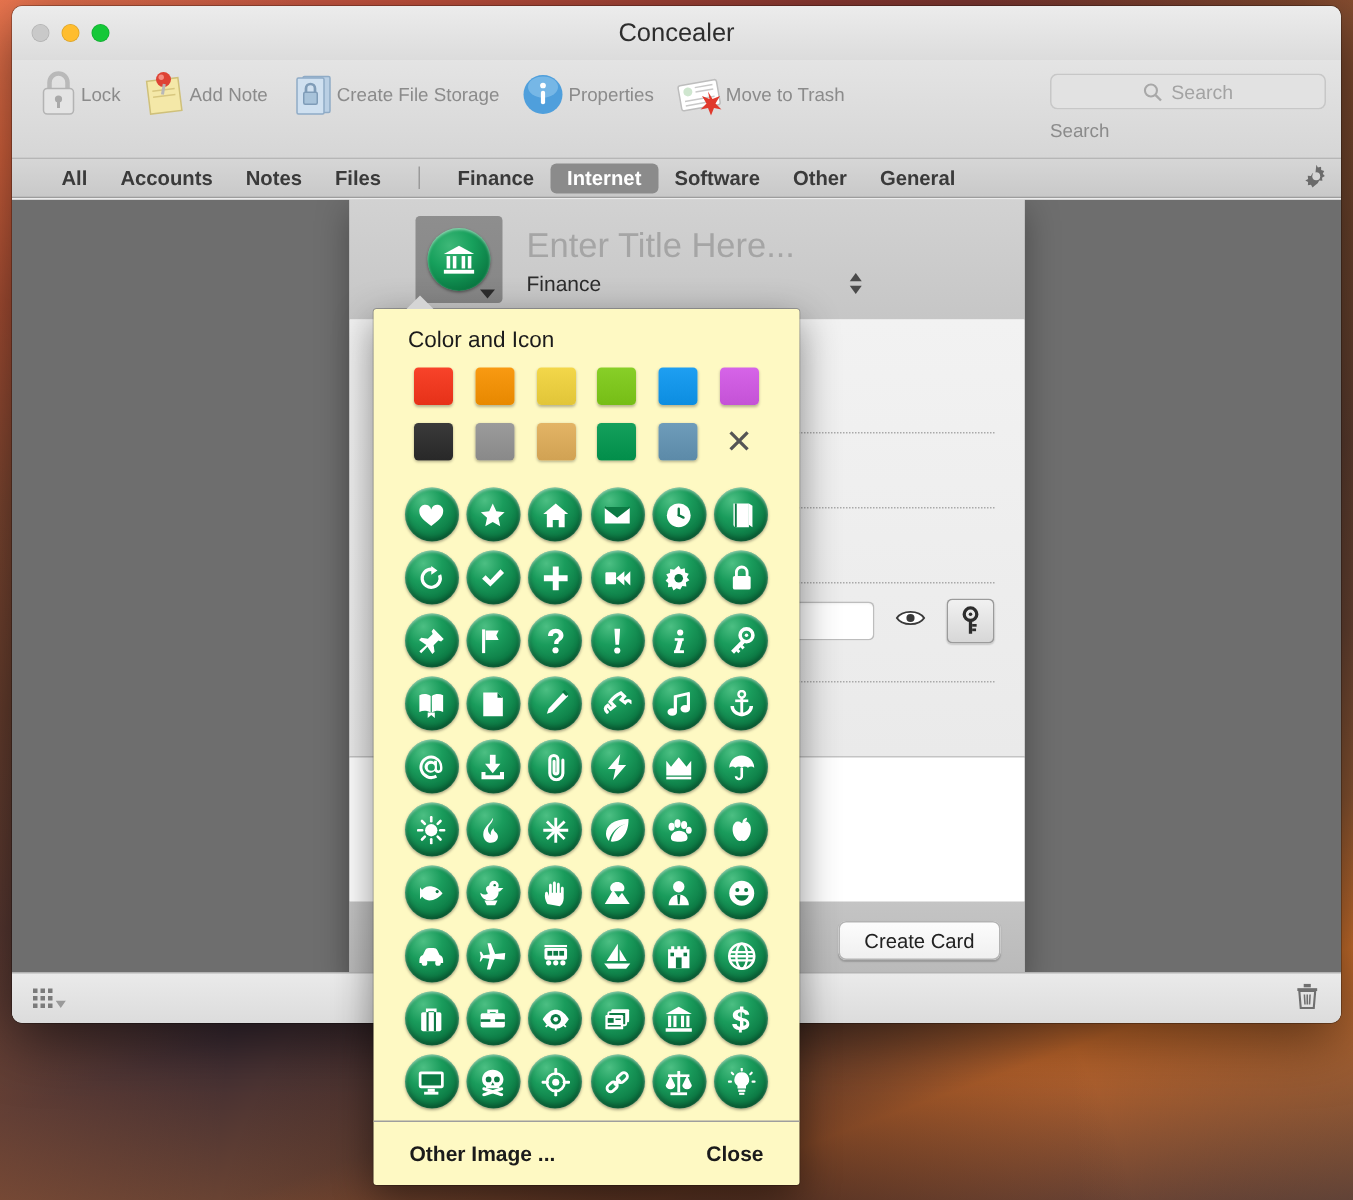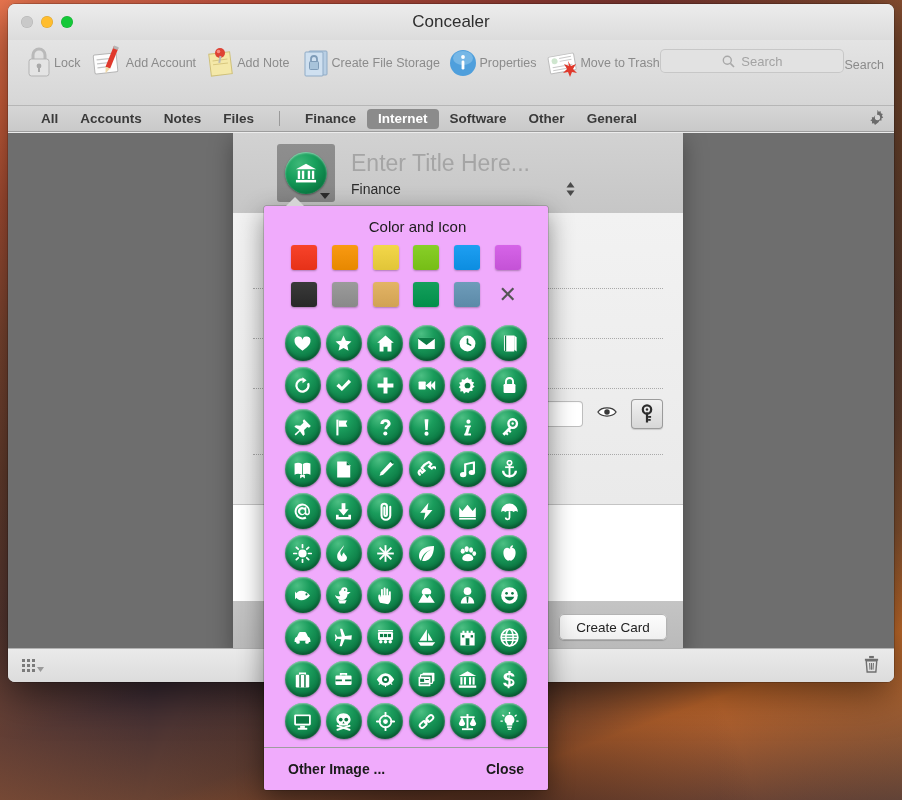--- a/index.html
+++ b/index.html
@@ -65,21 +65,21 @@
   .tb-item {
     width: auto; min-width: 52px;
     display: flex; align-items: center;
     padding: 0 6px;
   }
   .tb-ico { height: 40px; display: flex; align-items: center; justify-content: center; }
   .tb-label { font-size: 12.5px; color: #8b8b8b; margin-top: 1px; white-space: nowrap; }
 
   .tb-search-wrap {
     margin-left: auto;
-    display: flex; flex-direction: row; align-items: center;
+    display: flex; flex-direction: column; 
     padding-top: 7px;
   }
   .search-field {
     width: 184px; height: 24px;
     border-radius: 5px;
     background: #e2e2e2;
     box-shadow: inset 0 0 0 1px #c7c7c7;
     display: flex; align-items: center; justify-content: center;
     gap: 6px;
   }
@@ -200,26 +200,26 @@
     border-top: 1px solid #b2b2b2;
     display: flex; align-items: center; justify-content: space-between;
     padding: 0 14px;
   }
   .grid-ico { display: grid; grid-template-columns: repeat(3, 3px); gap: 2px; }
   .grid-ico i { width: 3px; height: 3px; background: #7b7b7b; display: block; }
 
   
   #popover {
     position: absolute;
-    left: 264px; top: 206px;
+    left: 249px; top: 206px;
     width: 284px; height: 584px;
-    background: #f0abfc;
+    background: #fef9c3;
     border-radius: 2px;
     box-shadow: 0 8px 26px rgba(0,0,0,.45), 0 0 0 .5px rgba(0,0,0,.3);
-    display: flex; flex-direction: column; text-align: center;
+    display: flex; flex-direction: column;
   }
   .pop-title { font-size: 15px; color: #1b1b1b; padding: 12px 0 8px 23px; }
   .swatch-grid {
     display: grid; grid-template-columns: repeat(6, 1fr);
     padding: 2px 20px 4px 20px;
     row-gap: 12px;
     justify-items: center;
   }
   .swatch {
     width: 26px; height: 25px; border-radius: 3px;
@@ -284,38 +284,20 @@
         <svg width="30" height="34" viewBox="0 0 30 34">
           <path d="M9 15V10a6 6 0 0 1 12 0v5" fill="none" stroke="#b9b9b9" stroke-width="3"></path>
           <rect x="5" y="14" width="20" height="17" rx="2.5" fill="#e4e4e4" stroke="#b3b3b3" stroke-width="1"></rect>
           <circle cx="15" cy="21" r="2.4" fill="#a9a9a9"></circle>
           <rect x="14" y="22" width="2" height="5" fill="#a9a9a9"></rect>
         </svg>
       </div>
       <div class="tb-label">Lock</div>
     </div>
 
-    <div class="tb-item">
-      <div class="tb-ico">
-        <svg width="36" height="34" viewBox="0 0 36 34">
-          <rect x="4" y="9" width="23" height="19" rx="1.5" fill="#fdfdfd" stroke="#b5b5b5" transform="rotate(-6 15 18)"></rect>
-          <g stroke="#c5c5c5" stroke-width="1.2" transform="rotate(-6 15 18)">
-            <line x1="7" y1="14" x2="22" y2="14"></line>
-              <line x1="7" y1="18" x2="22" y2="18"></line>
-            <line x1="7" y1="22" x2="18" y2="22"></line>
-          </g>
-          <g transform="rotate(22 20 16)">
-            <rect x="18" y="1" width="5" height="22" fill="#e0392c"></rect>
-            <polygon points="18,23 23,23 20.5,29" fill="#f0d9a8"></polygon>
-            <rect x="18" y="0" width="5" height="3" fill="#b5b5b5"></rect>
-          </g>
-        </svg>
-      </div>
-      <div class="tb-label">Add Account</div>
-    </div>
 
     <div class="tb-item">
       <div class="tb-ico">
         <svg width="34" height="34" viewBox="0 0 34 34">
           <rect x="7" y="8" width="21" height="22" fill="#f4e8a8" stroke="#cfc07a" transform="rotate(-7 17 19)"></rect>
           <g stroke="#d8c77f" stroke-width="1" transform="rotate(-7 17 19)">
             <line x1="10" y1="15" x2="25" y2="15"></line>
               <line x1="10" y1="19" x2="25" y2="19"></line>
           </g>
           <circle cx="17" cy="8" r="5" fill="#de4234"></circle>

